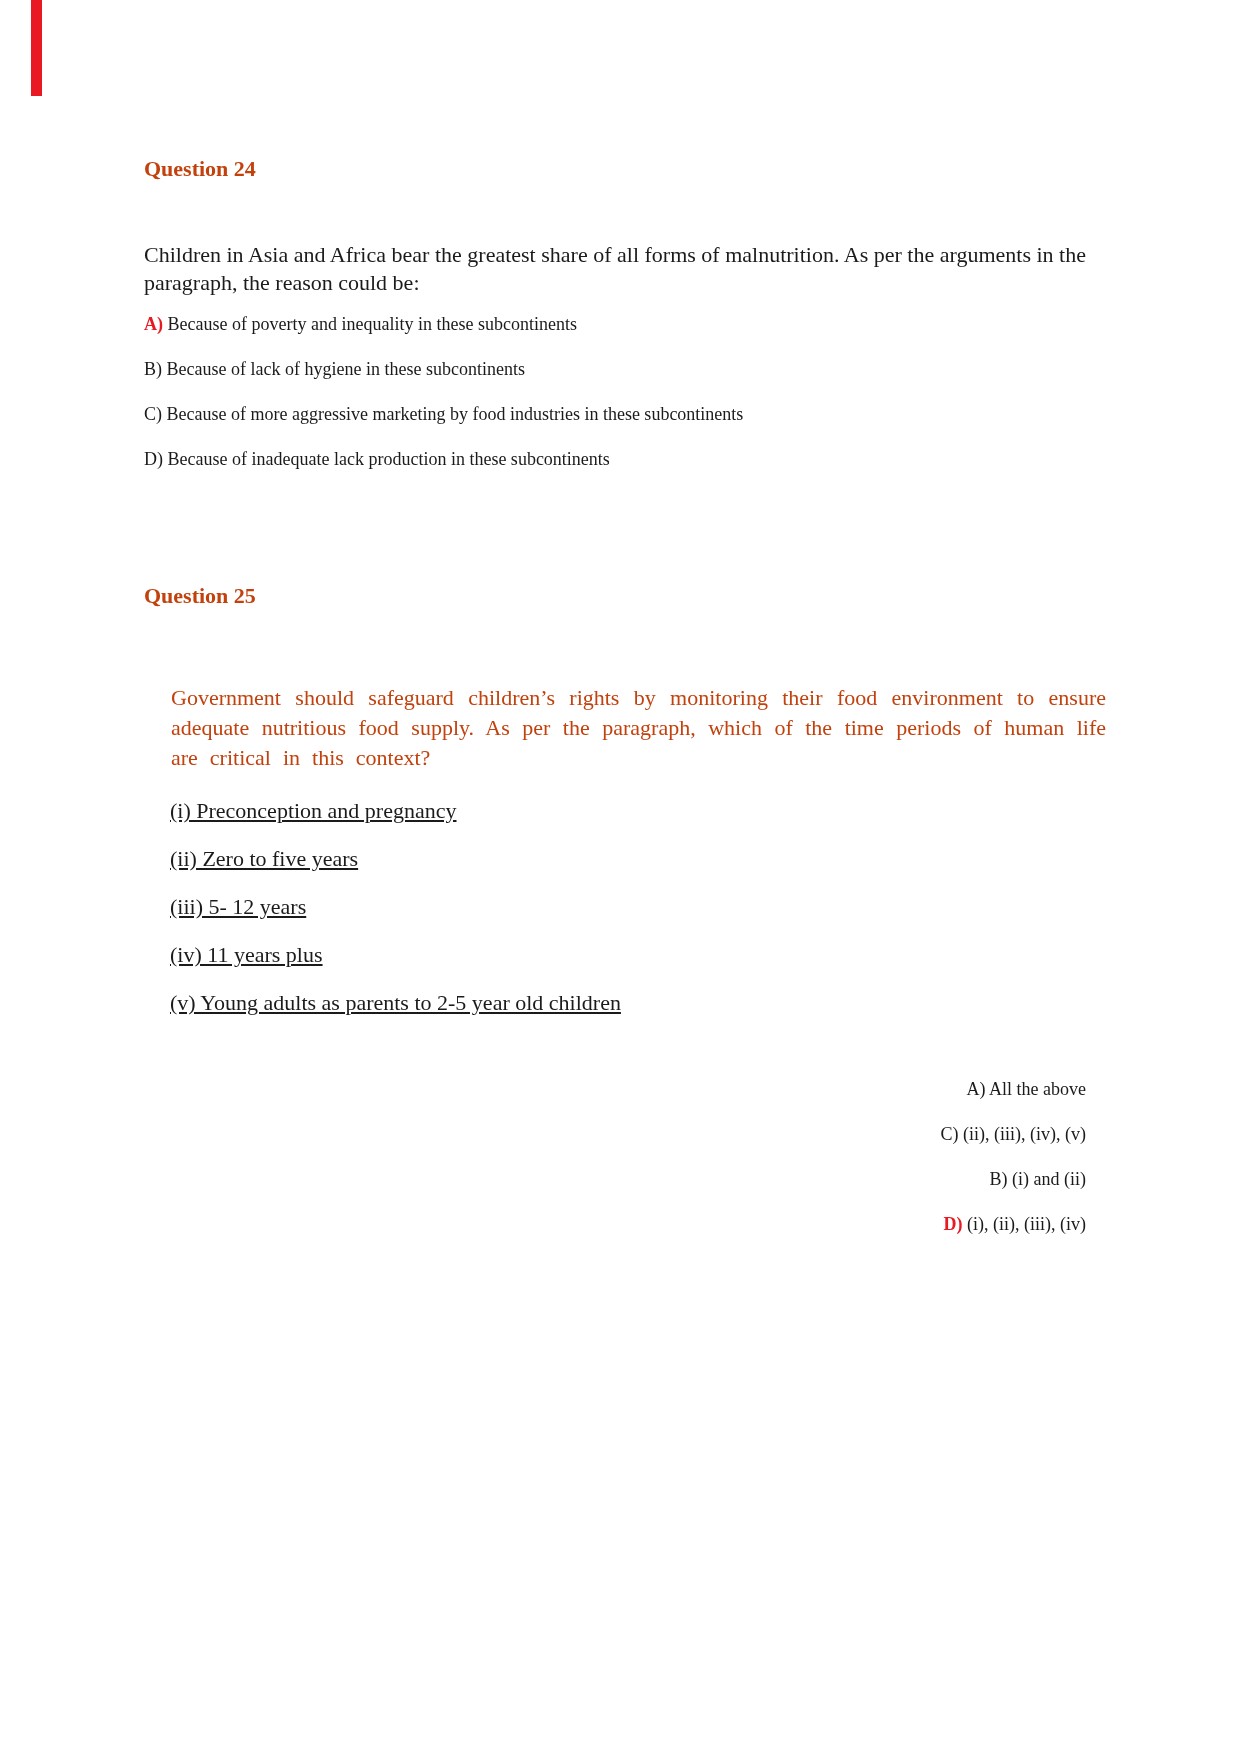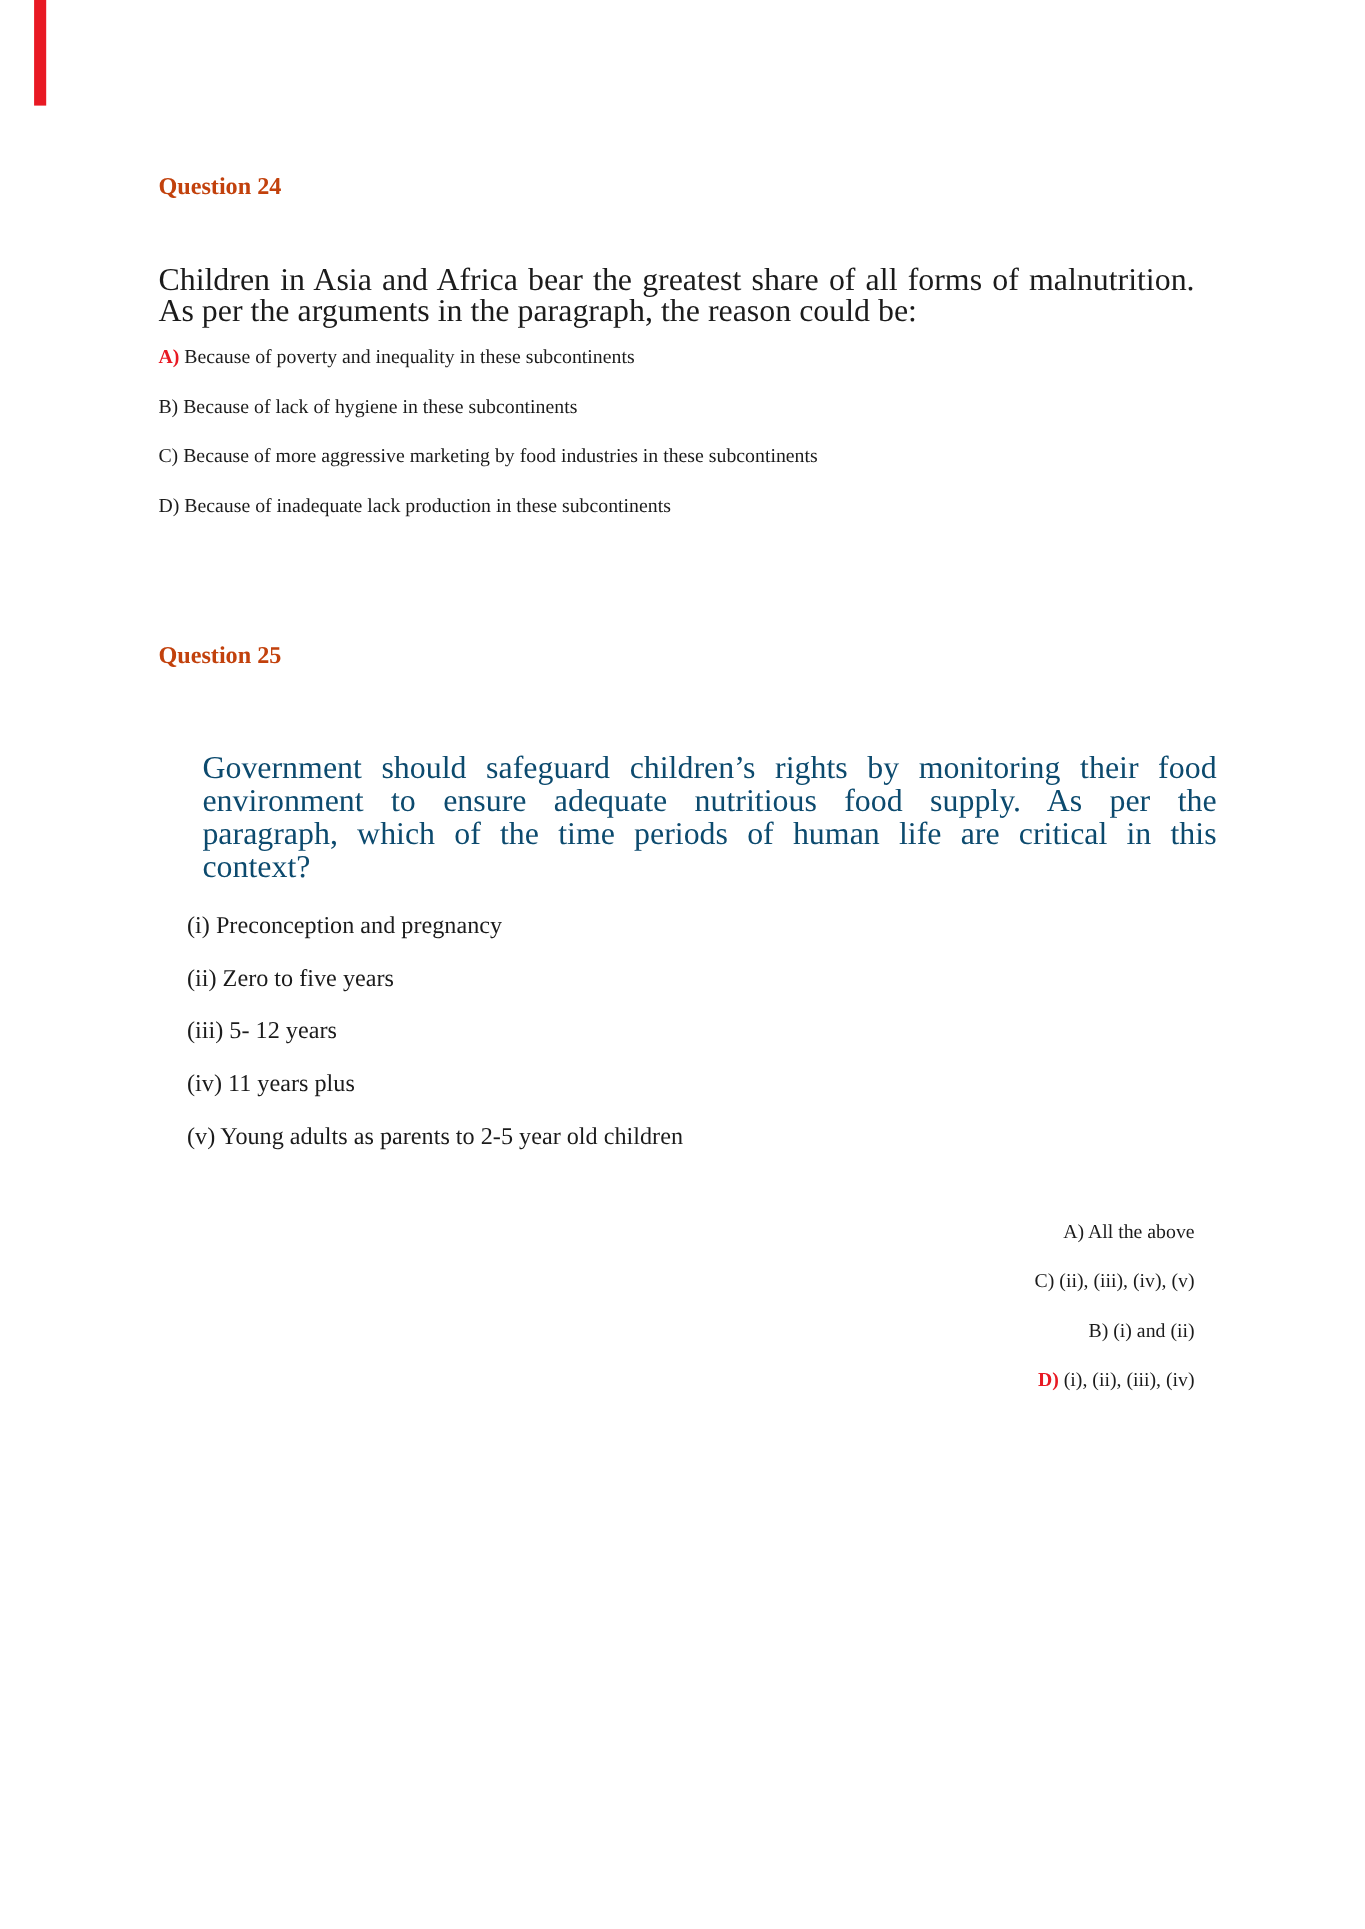--- a/index.html
+++ b/index.html
@@ -29,21 +29,21 @@
   }
   .q-heading {
     margin: 0;
     font-size: 22px;
     line-height: 25px;
     font-weight: bold;
     color: #c2410c;
   }
   .q-para {
     margin: 0;
-    font-size: 29px;
+    font-size: 22px;
     line-height: 28px;
     text-align: justify;
   }
   .q24 .q-para {
     margin-top: 60px;
   }
   .q24 .options {
     margin-top: 14px;
   }
   .option {
@@ -53,27 +53,28 @@
     white-space: nowrap;
   }
   .opt-label.hl {
     color: var(--accent, #e81923);
     font-weight: bold;
   }
   .q25 .q-heading {
     margin-top: 111px;
   }
   .q25 .q-para {
-    margin: 75px -20px 0 40px; 
+    margin: 75px -20px 0 27px; 
     line-height: 30px;
     word-spacing: 6.5px;
-    color: #0c4a6e;
+    color: #c2410c;
   }
   .roman-list {
     margin: 25px 0 0 26px;
+    text-decoration: underline;
   }
   .roman-item {
     margin: 0 0 22px 0;
     font-size: 22px;
     line-height: 26px;
     white-space: nowrap;
   }
   .q25 .options {
     margin-top: 60px;
     text-align: right;

